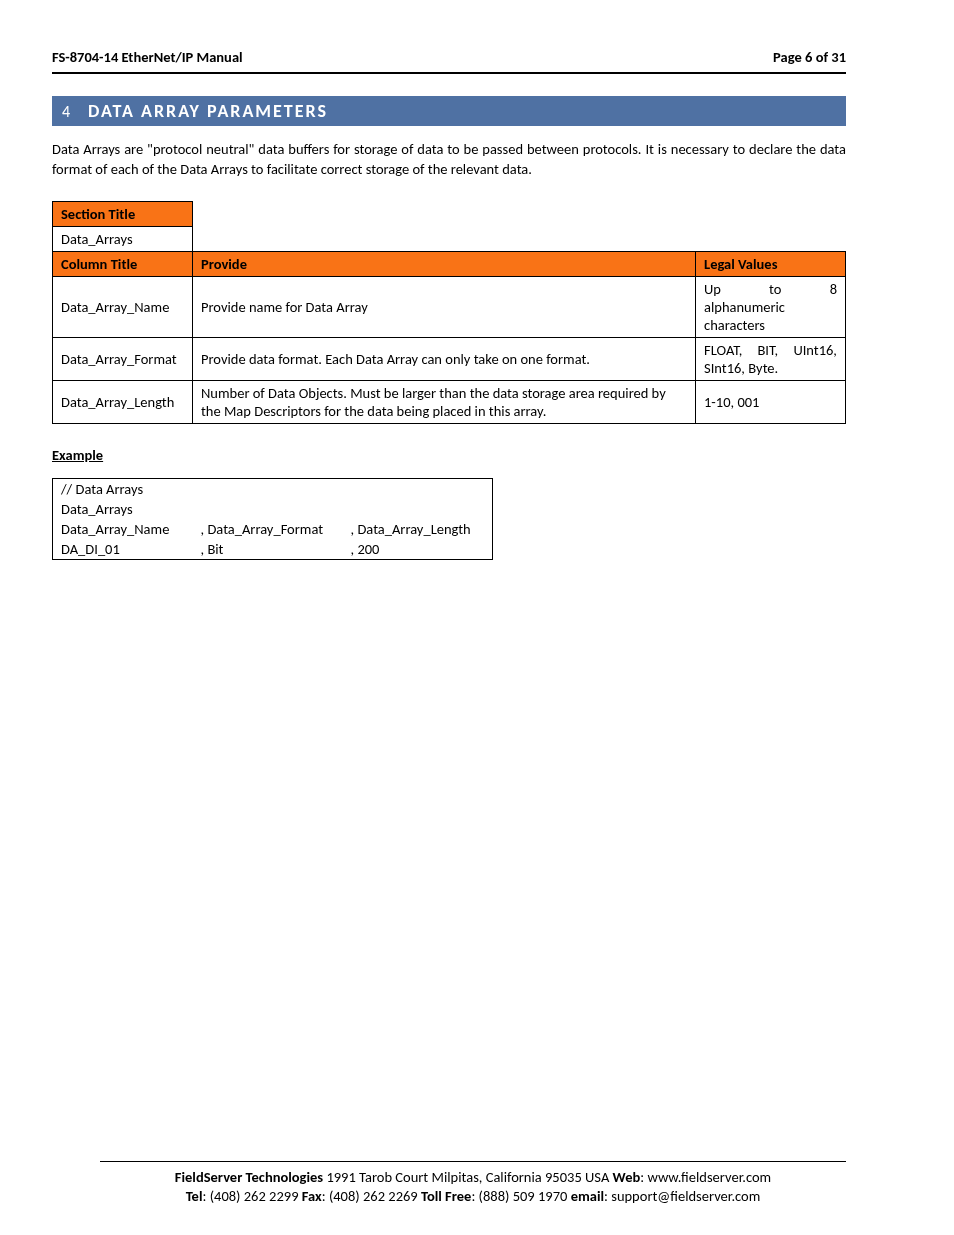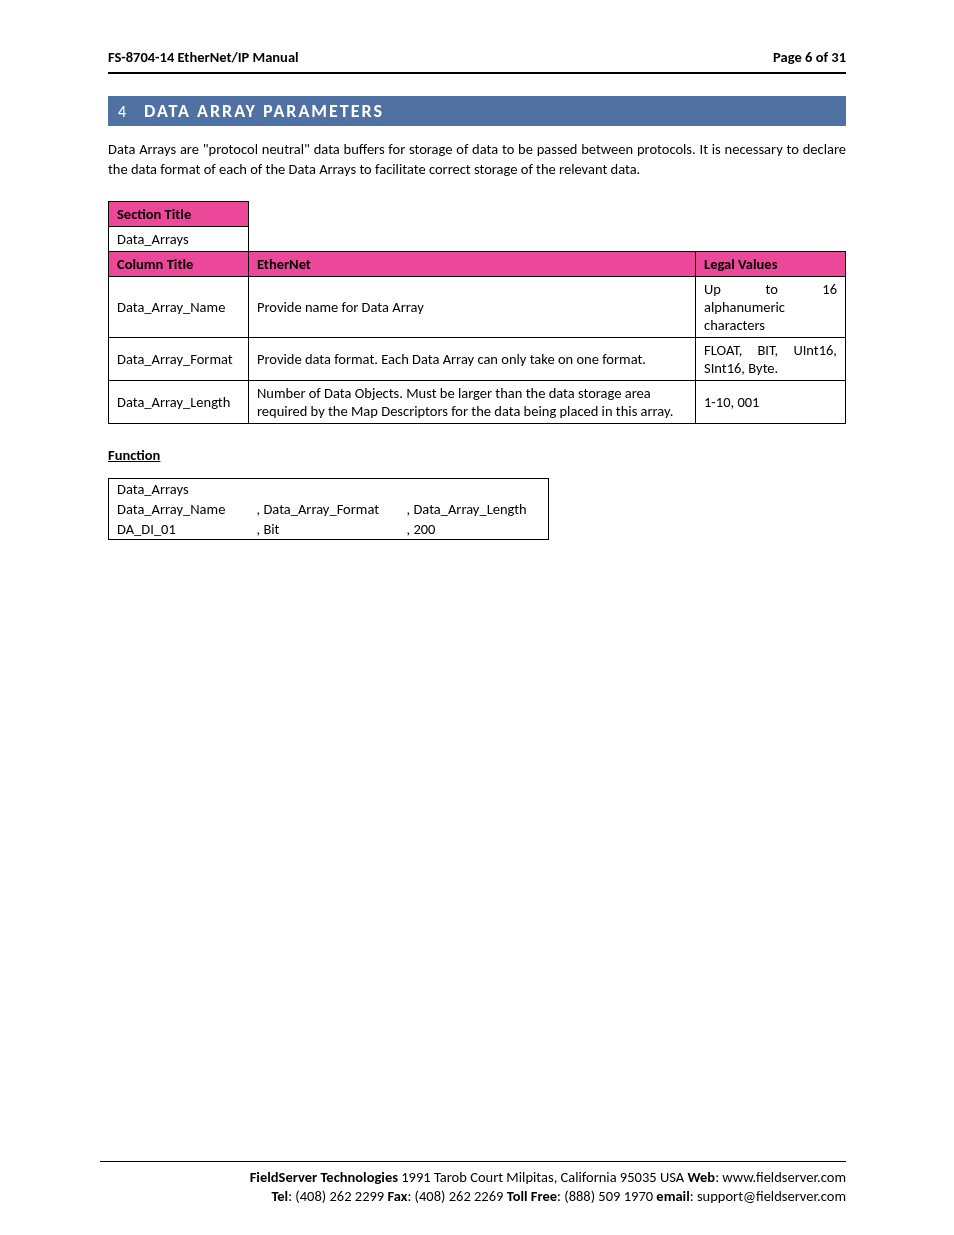--- a/index.html
+++ b/index.html
@@ -8,21 +8,21 @@
     padding: 0;
     font-family: Calibri, "Segoe UI", Arial, sans-serif;
     font-size: 14.5px;
     color: #000;
     background: #fff;
     width: 954px;
     height: 1235px;
     position: relative;
   }
   .page {
-    padding: 48px 108px 0 108px;
+    padding: 48px 108px 0 52px;
   }
   .header-row {
     display: flex;
     justify-content: space-between;
     font-weight: bold;
     border-bottom: 2.5px solid #000;
     padding-bottom: 6px;
     margin-bottom: 22px;
   }
   .section-bar {
@@ -52,21 +52,21 @@
     width: 100%;
   }
   table.params td, table.params th {
     border: 1px solid #000;
     padding: 3px 8px;
     vertical-align: middle;
     text-align: left;
     font-weight: normal;
   }
   .hdr {
-    background: #ec4899;
+    background: #f97316;
     font-weight: bold !important;
   }
   .short-row td.empty {
     border: none;
   }
   .col-name { width: 140px; }
   .col-func { }
   .col-legal { width: 150px; }
   .justify { text-align: justify; }
   .legal-justify { text-align: justify; text-align-last: justify; }
@@ -86,21 +86,21 @@
   .ex-c1 { width: 140px; }
   .ex-c2 { width: 150px; }
   .ex-c3 { width: 150px; }
   .footer {
     position: absolute;
     left: 100px;
     right: 108px;
     bottom: 28px;
     border-top: 1px solid #000;
     padding-top: 6px;
-    text-align: right;
+    text-align: center;
     font-size: 14.5px;
     line-height: 1.35;
     margin-top: 32px;
   }
 </style>
 </head>
 <body>
 
 <div class="page">
   <div class="header-row">
@@ -120,52 +120,55 @@
         <tr class="short-row">
       <td class="hdr col-name">Section Title</td>
       <td class="empty" colspan="2"></td>
     </tr>
     <tr class="short-row">
       <td class="col-name">Data_Arrays</td>
       <td class="empty" colspan="2"></td>
     </tr>
     <tr>
       <td class="hdr col-name">Column Title</td>
-      <td class="hdr col-func">EtherNet</td>
+      <td class="hdr col-func">Provide</td>
       <td class="hdr col-legal">Legal Values</td>
     </tr>
     <tr>
       <td class="col-name">Data_Array_Name</td>
       <td class="col-func">Provide name for Data Array</td>
       <td class="col-legal">
-        <div class="legal-justify">Up to 16</div>
+        <div class="legal-justify">Up to 8</div>
         <div>alphanumeric</div>
         <div>characters</div>
       </td>
     </tr>
     <tr>
       <td class="col-name">Data_Array_Format</td>
       <td class="col-func justify">Provide data format. Each Data Array can only take on one format.</td>
       <td class="col-legal">
         <div class="legal-justify">FLOAT, BIT, UInt16,</div>
         <div>SInt16, Byte.</div>
       </td>
     </tr>
     <tr>
       <td class="col-name">Data_Array_Length</td>
       <td class="col-func justify">Number of Data Objects. Must be larger than the data storage area required by the Map Descriptors for the data being placed in this array.</td>
       <td class="col-legal">1-10, 001</td>
     </tr>
   </tbody>
     </table>
 
-  <div class="example-label">Function</div>
+  <div class="example-label">Example</div>
 
   <table class="example">
     <tbody>
+        <tr>
+      <td class="ex-c1" colspan="3">//    Data Arrays</td>
+    </tr>
     <tr>
       <td class="ex-c1" colspan="3">Data_Arrays</td>
     </tr>
     <tr>
       <td class="ex-c1">Data_Array_Name</td>
       <td class="ex-c2">, Data_Array_Format</td>
       <td class="ex-c3">, Data_Array_Length</td>
     </tr>
     <tr>
       <td class="ex-c1">DA_DI_01</td>

